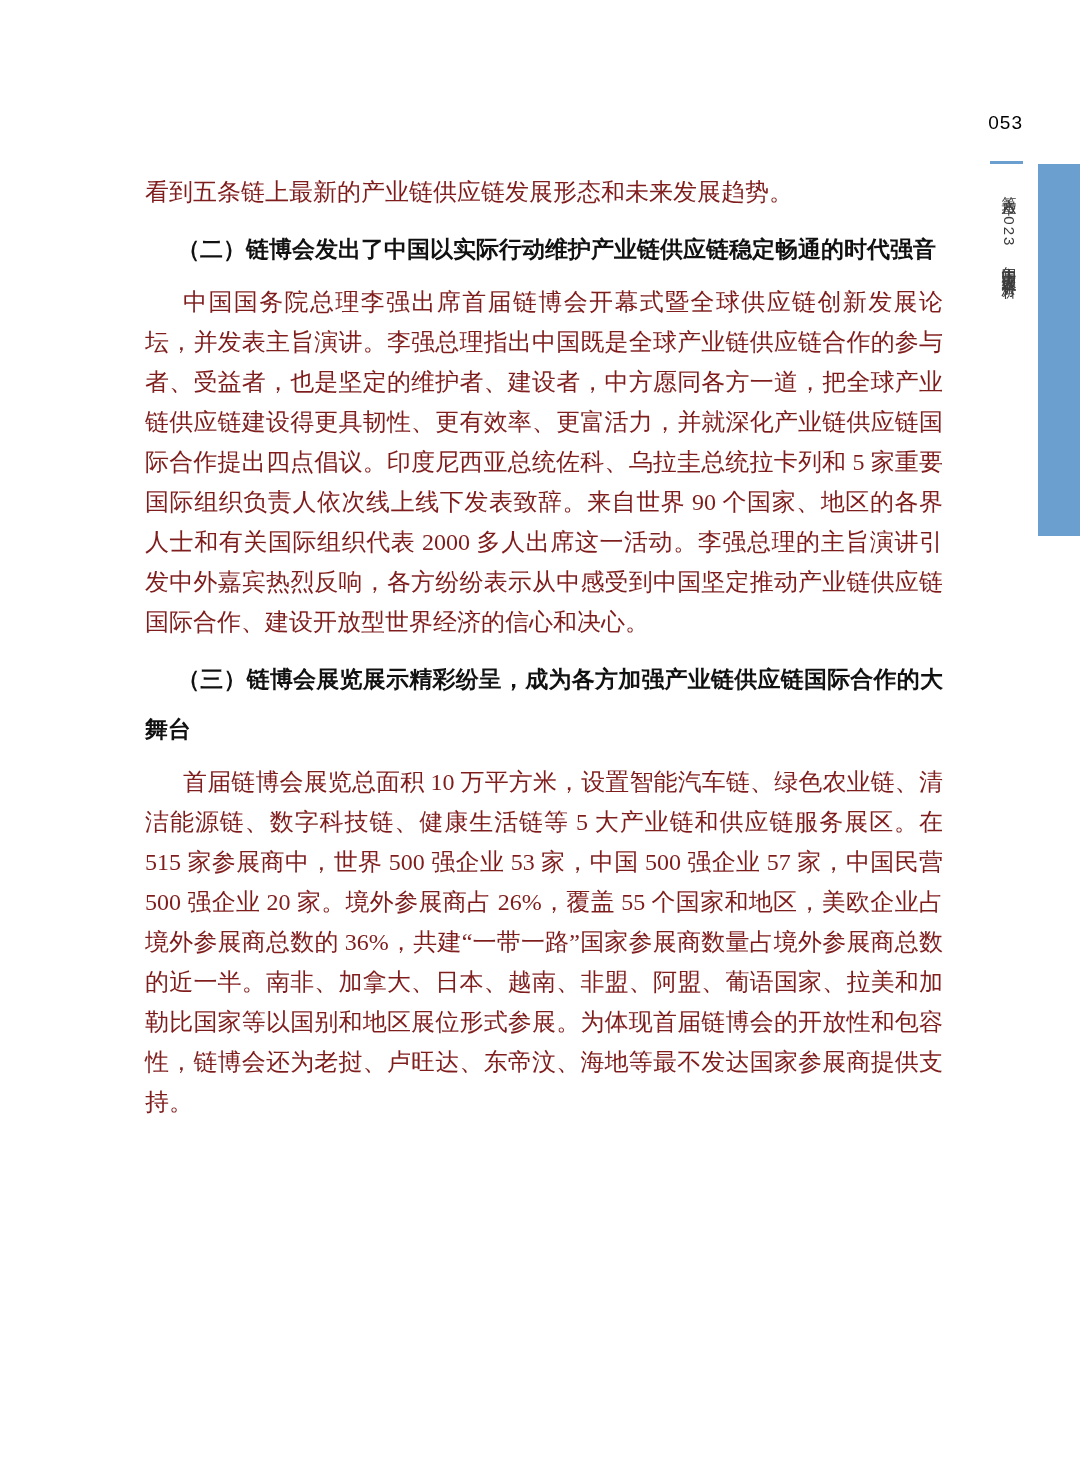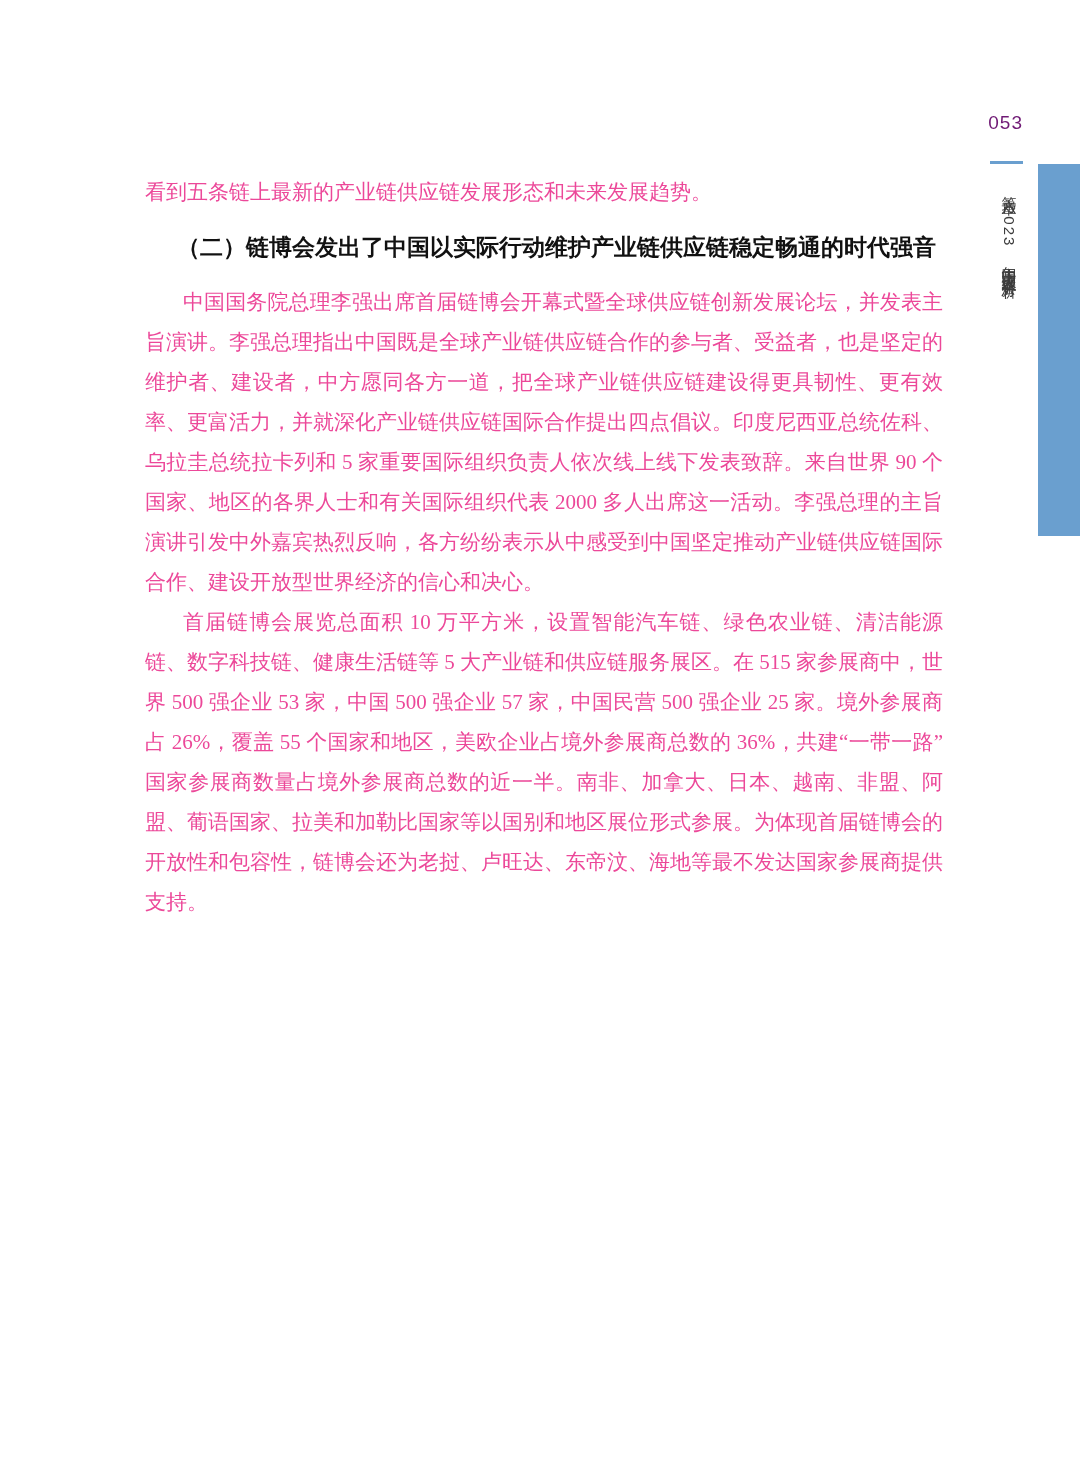--- a/index.html
+++ b/index.html
@@ -13,21 +13,21 @@
   }
   .page {
     position:absolute; left:0; top:0;
     width:1080px; height:1465px;
     background:#ffffff;
   }
   
   .pagenum {
     position:absolute; top:112px; right:57px;
     font-family:"Liberation Sans","DejaVu Sans",sans-serif;
-    font-size:19px; color:#701a75; letter-spacing:1px;
+    font-size:19px; color:#000000; letter-spacing:1px;
   }
   .pagenum-rule {
     position:absolute; top:161px; right:57px;
     width:33px; height:3px; background:#6A9FCF;
   }
   
   .side-caption {
     position:absolute; top:184px; right:62px;
     writing-mode:vertical-rl;
     font-family:"Liberation Sans","DejaVu Sans",sans-serif;
@@ -42,30 +42,30 @@
     width:42px; height:372px;
     background:#6A9FCF;
   }
   
   .content {
     position:absolute; left:145px; top:172px;
     width:798px;
   }
   .body {
     margin:0;
-    font-size:21px;
+    font-size:24px;
     line-height:40px;
     text-align:justify;
     text-indent:38px;
-    color:#ec4899;
+    color:#7f1d1d;
   }
   .cont { text-indent:0; }
   .sec-heading {
     margin:12px 0 8px 0;
-    font-family:Liberation Mono, monospace;
+    font-family:Liberation Sans, sans-serif;
     font-weight:bold;
     font-size:23px;
     line-height:50px;
     text-indent:32px;
     color:#111111;
     text-align:justify;
   }
 </style>
 </head>
 <body>
@@ -84,18 +84,19 @@
 
   <main class="content">
 
     <p class="body cont">看到五条链上最新的产业链供应链发展形态和未来发展趋势。</p>
 
     <h3 class="sec-heading">（二）链博会发出了中国以实际行动维护产业链供应链稳定畅通的时代强音</h3>
 
     <p class="body">中国国务院总理李强出席首届链博会开幕式暨全球供应链创新发展论坛，并发表主旨演讲。李强总理指出中国既是全球产业链供应链合作的参与者、受益者，也是坚定的维护者、建设者，中方愿同各方一道，把全球产业链供应链建设得更具韧性、更有效率、更富活力，并就深化产业链供应链国际合作提出四点倡议。印度尼西亚总统佐科、乌拉圭总统拉卡列和 5 家重要国际组织负责人依次线上线下发表致辞。来自世界 90 个国家、地区的各界人士和有关国际组织代表 2000 多人出席这一活动。李强总理的主旨演讲引发中外嘉宾热烈反响，各方纷纷表示从中感受到中国坚定推动产业链供应链国际合作、建设开放型世界经济的信心和决心。</p>
 
 
+    <h3 class="sec-heading">（三）链博会展览展示精彩纷呈，成为各方加强产业链供应链国际合作的大舞台</h3>
 
-    <p class="body">首届链博会展览总面积 10 万平方米，设置智能汽车链、绿色农业链、清洁能源链、数字科技链、健康生活链等 5 大产业链和供应链服务展区。在 515 家参展商中，世界 500 强企业 53 家，中国 500 强企业 57 家，中国民营 500 强企业 25 家。境外参展商占 26%，覆盖 55 个国家和地区，美欧企业占境外参展商总数的 36%，共建“一带一路”国家参展商数量占境外参展商总数的近一半。南非、加拿大、日本、越南、非盟、阿盟、葡语国家、拉美和加勒比国家等以国别和地区展位形式参展。为体现首届链博会的开放性和包容性，链博会还为老挝、卢旺达、东帝汶、海地等最不发达国家参展商提供支持。</p>
+    <p class="body">首届链博会展览总面积 10 万平方米，设置智能汽车链、绿色农业链、清洁能源链、数字科技链、健康生活链等 5 大产业链和供应链服务展区。在 515 家参展商中，世界 500 强企业 53 家，中国 500 强企业 57 家，中国民营 500 强企业 20 家。境外参展商占 26%，覆盖 55 个国家和地区，美欧企业占境外参展商总数的 36%，共建“一带一路”国家参展商数量占境外参展商总数的近一半。南非、加拿大、日本、越南、非盟、阿盟、葡语国家、拉美和加勒比国家等以国别和地区展位形式参展。为体现首届链博会的开放性和包容性，链博会还为老挝、卢旺达、东帝汶、海地等最不发达国家参展商提供支持。</p>
 
 
   </main>
 </div>
 
 </body></html>

